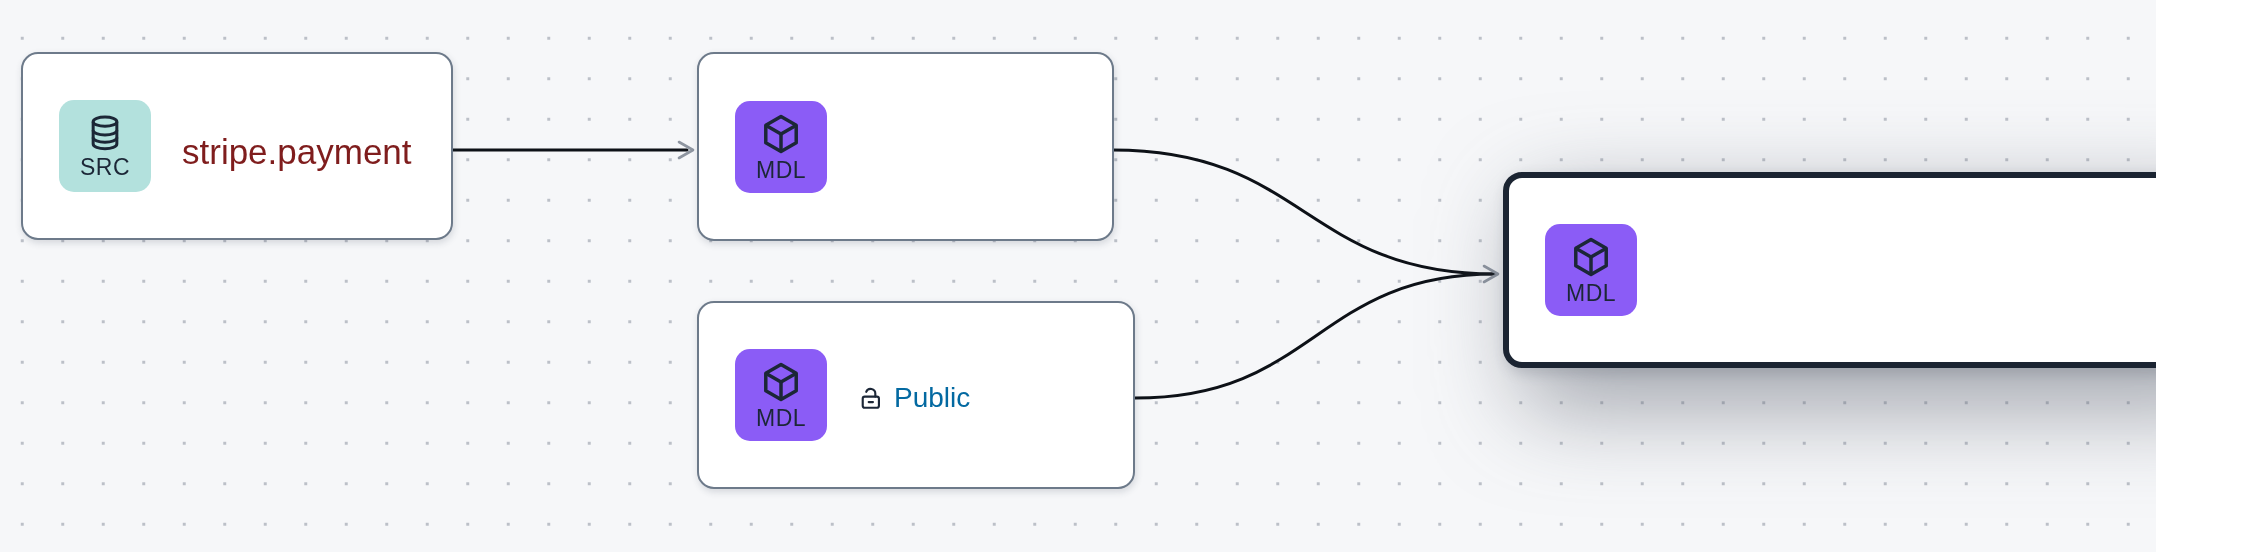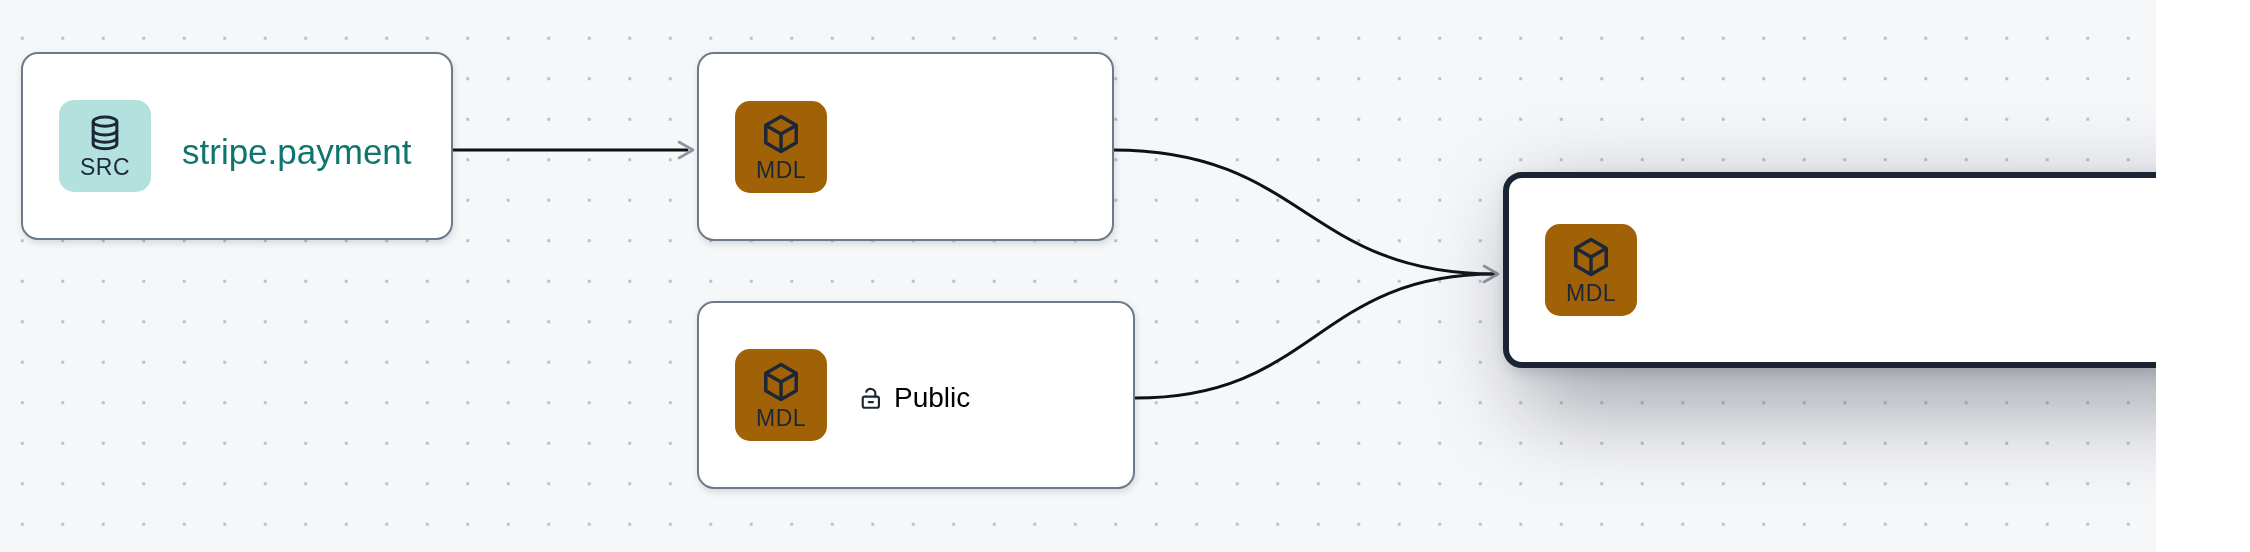--- a/index.html
+++ b/index.html
@@ -32,32 +32,32 @@
     border:6px solid #1b2432;
     border-radius:19px;
     box-shadow:26px 34px 90px 8px rgba(97,102,114,.55), 3px 5px 14px rgba(45,55,75,.2);
   }
 
   .badge{
     width:92px;height:92px;border-radius:15px;flex:none;
     display:flex;flex-direction:column;align-items:center;justify-content:center;
   }
   .badge-src{background:#b3e1dd;}
-  .badge-mdl{background:#a16207;}
+  .badge-mdl{background:#8b5cf6;}
   .badge svg{display:block;}
   .badge-label{
     font-size:23px;font-weight:500;color:#1c2737;
     letter-spacing:.5px;line-height:1;margin-top:3px;
   }
 
   .node-text{margin-left:31px;display:flex;flex-direction:column;justify-content:center;min-width:0;}
-  .node-title{font-size:35px;font-weight:400;color:#0f766e;line-height:1.15;white-space:nowrap;margin-top:12px;}
+  .node-title{font-size:35px;font-weight:400;color:#7f1d1d;line-height:1.15;white-space:nowrap;margin-top:12px;}
   .access-row{display:flex;align-items:center;gap:9px;margin-top:6px;color:#1c2737;}
   .access-row svg{display:block;flex:none;}
-  .access-label{font-size:28px;font-weight:400;color:#000000;line-height:1;}
+  .access-label{font-size:28px;font-weight:400;color:#0369a1;line-height:1;}
 
   .icon-stroke{stroke:#1c2737;fill:none;}
 </style>
 </head>
 <body>
 
 <div class="canvas">
 
   <svg class="edge-layer" viewBox="0 0 2250 552" aria-hidden="true">
     <path class="edge" d="M453 150 H687"></path>

